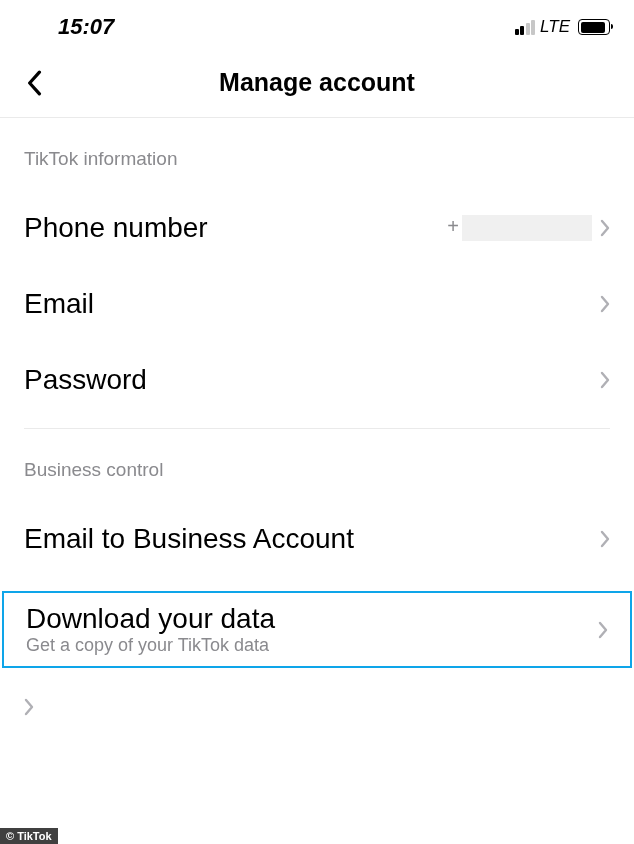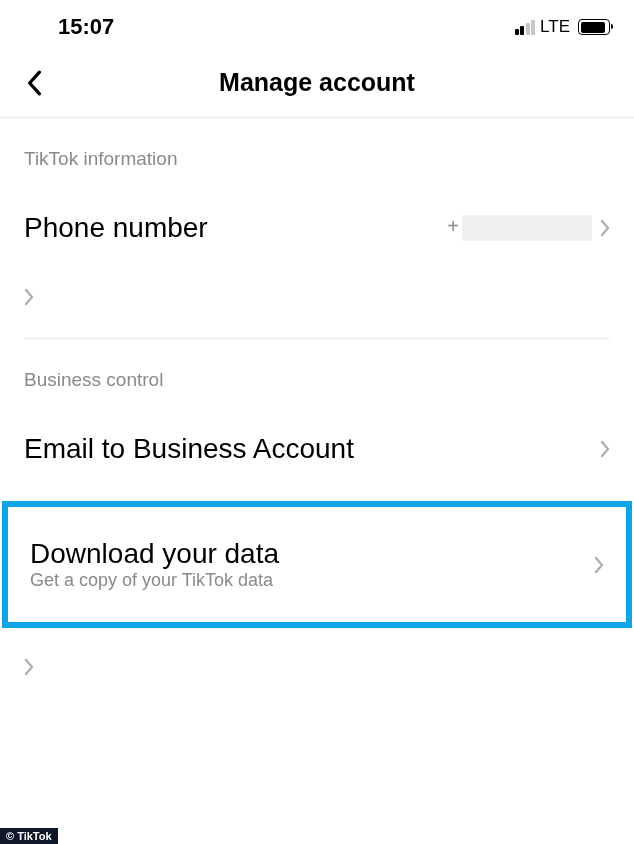--- a/index.html
+++ b/index.html
@@ -14,20 +14,21 @@
       font-family: -apple-system, BlinkMacSystemFont, "Segoe UI", Helvetica, Arial, sans-serif;
       color: #000;
       position: relative;
     }
     .status-bar {
       display: flex;
       justify-content: space-between;
       align-items: center;
       padding: 14px 24px 8px 24px;
       height: 48px;
+      font-style: italic;
     }
     .status-time {
       font-size: 22px;
       font-weight: 600;
       margin-left: 34px;
     }
     .status-right {
       display: flex;
       align-items: center;
       gap: 5px;
@@ -152,32 +153,32 @@
       color: #b0b0b5;
       display: flex;
       align-items: center;
     }
     .divider {
       height: 1px;
       background: #eaeaea;
       margin: 10px 24px 0 24px;
     }
     .highlight-box {
-      border: 6px solid #0ea5e9;
+      border: 2px solid #0ea5e9;
       margin: 0 2px;
-      padding: 31px 22px;
+      padding: 10px 22px;
     }
     .highlight-box .row {
       padding: 0;
     }
     .watermark {
       position: absolute;
       left: 0;
       bottom: 0;
-      background: #0f172a;
+      background: #404040;
       color: #fff;
       font-size: 11px;
       font-weight: 600;
       padding: 2px 6px;
     }
   </style>
 </head>
 <body>
 
 <div class="status-bar">
@@ -217,22 +218,37 @@
         <span>+</span><span class="redacted"></span>
       </span>
       <span class="chevron">
         <svg width="10" height="18" viewBox="0 0 10 18" fill="none">
             <path d="M2 2 L8 9 L2 16" stroke="#b0b0b5" stroke-width="2.4" stroke-linecap="round" stroke-linejoin="round"></path>
           </svg>
       </span>
     </div>
   </div>
 
-
-  <div class="row">
+  <div class="row">
+    <div class="row-main">
+      <div class="row-label">Email</div>
+    </div>
+    <div class="row-right">
+      <span class="chevron">
+        <svg width="10" height="18" viewBox="0 0 10 18" fill="none">
+            <path d="M2 2 L8 9 L2 16" stroke="#b0b0b5" stroke-width="2.4" stroke-linecap="round" stroke-linejoin="round"></path>
+          </svg>
+      </span>
+    </div>
+  </div>
+
+  <div class="row">
+    <div class="row-main">
+      <div class="row-label">Password</div>
+    </div>
     <div class="row-right">
       <span class="chevron">
         <svg width="10" height="18" viewBox="0 0 10 18" fill="none">
             <path d="M2 2 L8 9 L2 16" stroke="#b0b0b5" stroke-width="2.4" stroke-linecap="round" stroke-linejoin="round"></path>
           </svg>
       </span>
     </div>
   </div>
 </div>
 

